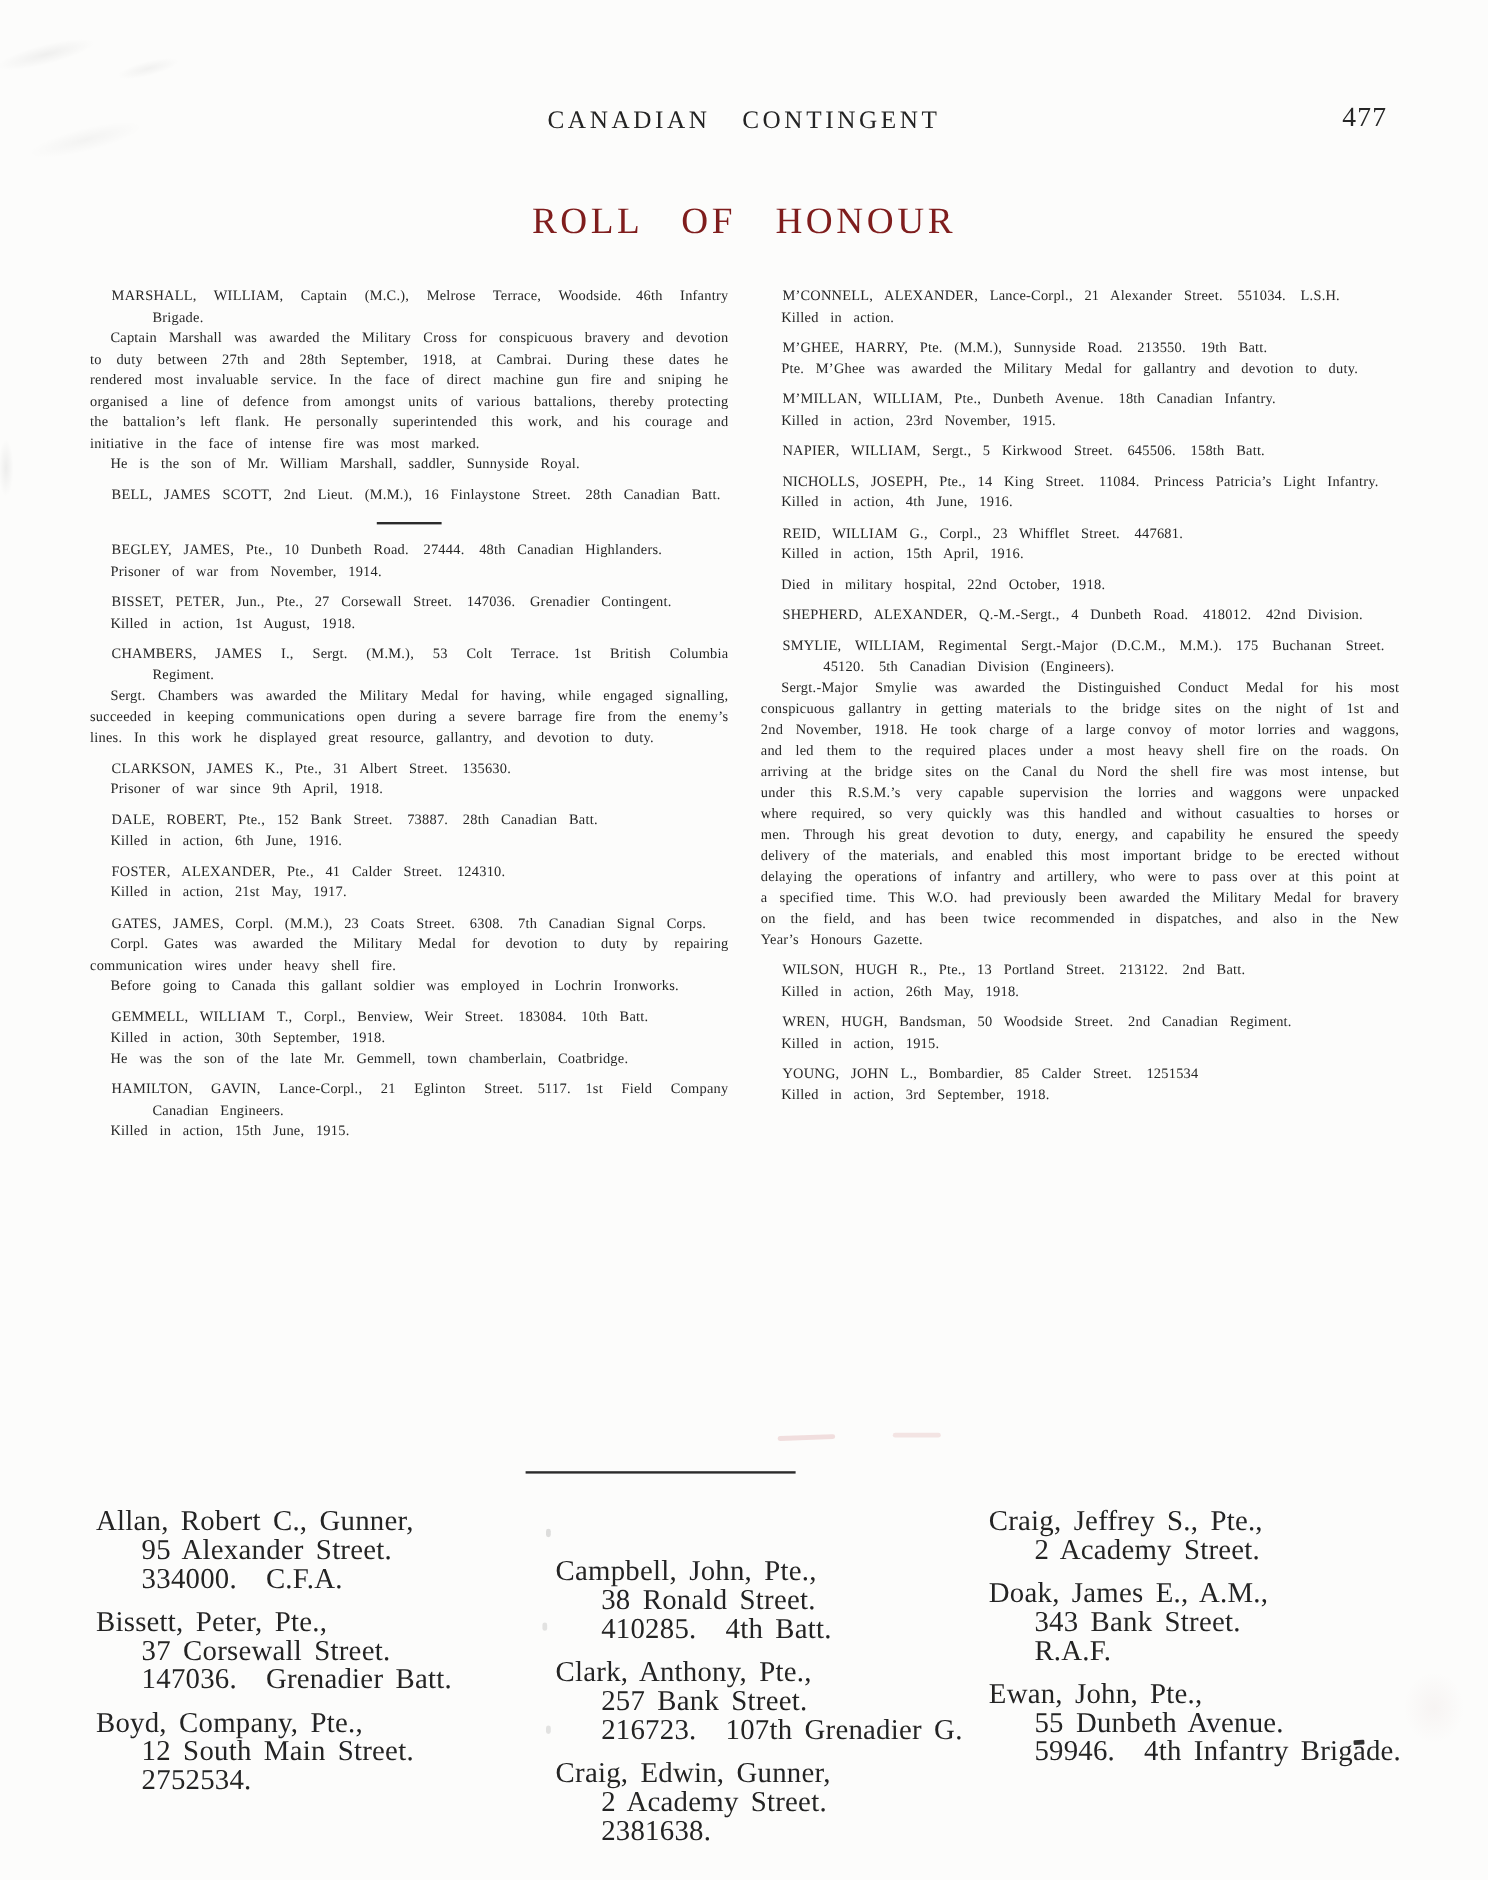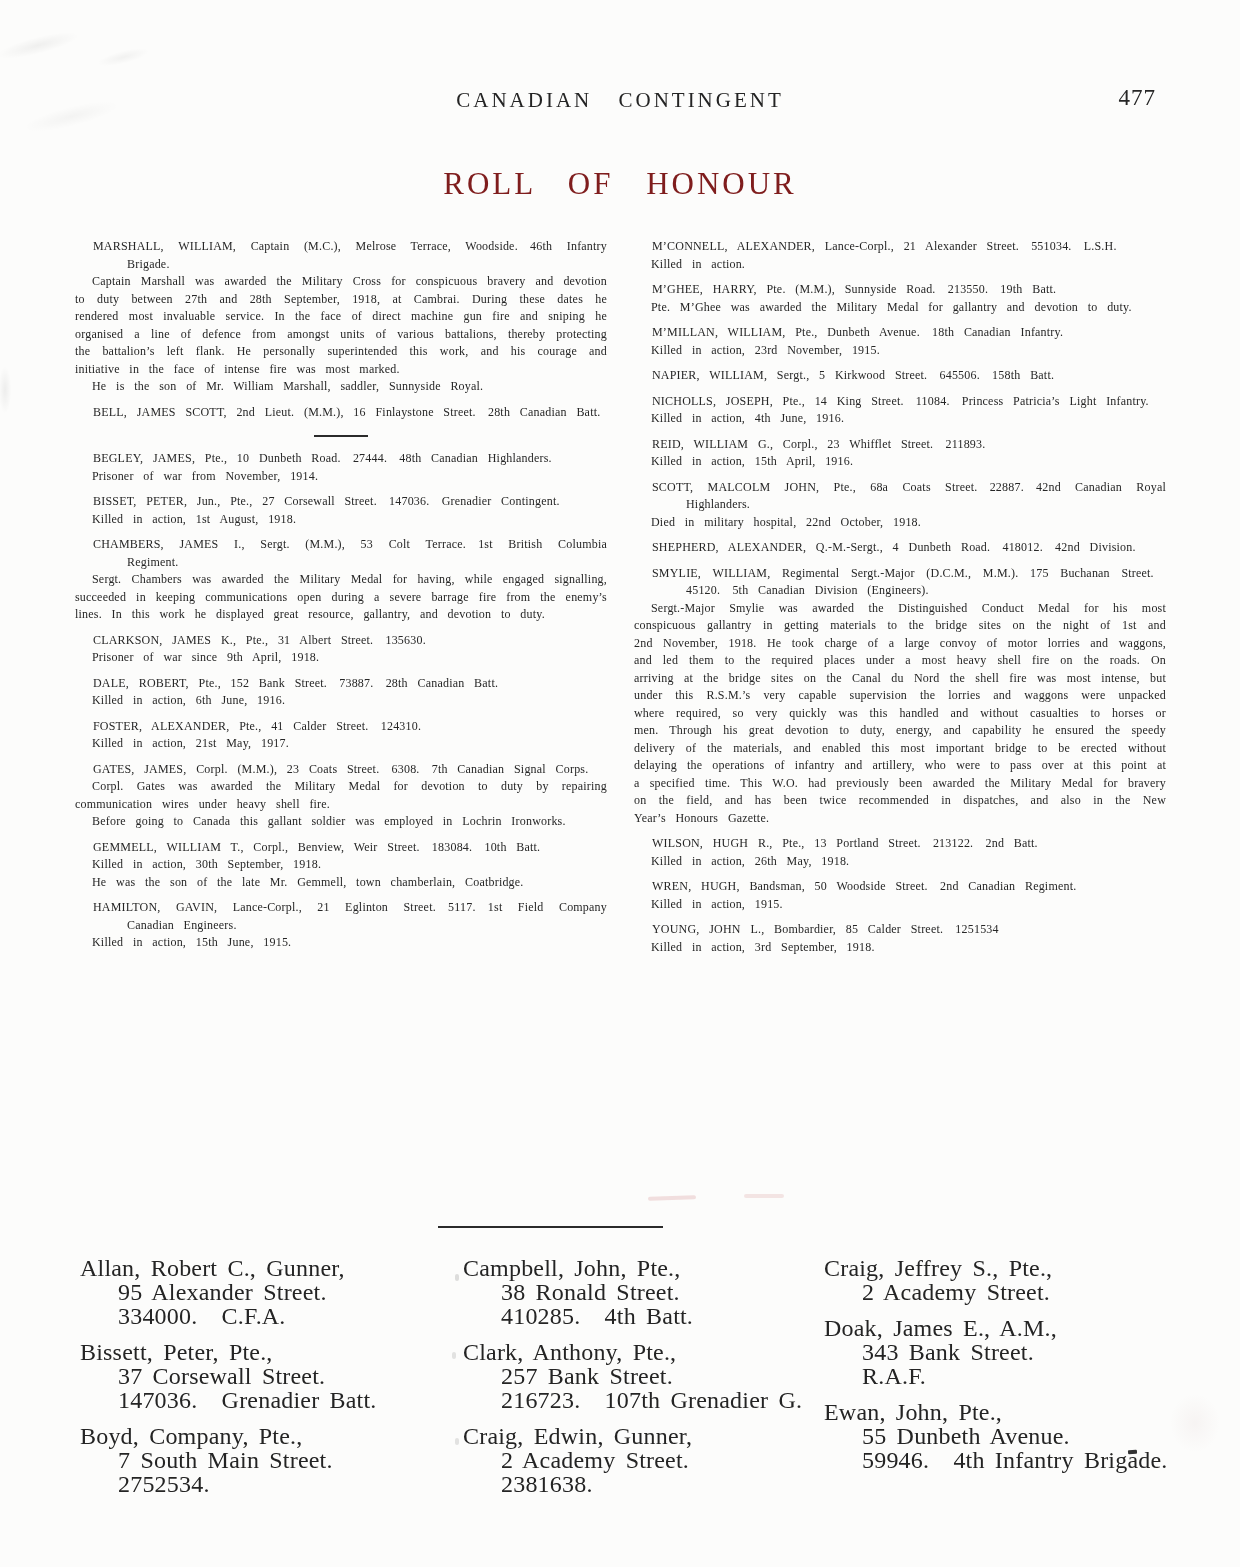--- a/index.html
+++ b/index.html
@@ -53,21 +53,21 @@
     border-top: 2px solid #2b2b2b;
   }
 
   
   .addresses {
     position: absolute; top: 1256px; left: 80px; width: 1090px;
     display: flex; font-size: 24px; line-height: 24px;
     word-spacing: 4px; letter-spacing: 0.2px; color: #242424;
   }
   .addr-col-1 { width: 383px; }
-  .addr-col-2 { width: 361px; }
+  .addr-col-2 { width: 361px; margin-top: 42px; }
   .addr-col-3 { width: 346px; }
   .addr-entry { margin-bottom: 12px; }
   .addr-line { padding-left: 38px; }
 
   
   .artifact { position: absolute; pointer-events: none; }
   .art-corner-tl {
     left: 0; top: 0; width: 230px; height: 170px;
     background:
       radial-gradient(ellipse 60px 12px at 50px 28px, rgba(0,0,0,0.05), transparent 70%),
@@ -171,25 +171,24 @@
         <p class="para">Killed in action, 23rd November, 1915.</p>
       </div>
       <div class="entry">
         <p class="head">NAPIER, WILLIAM, Sergt., 5 Kirkwood Street. 645506. 158th Batt.</p>
       </div>
       <div class="entry">
         <p class="head">NICHOLLS, JOSEPH, Pte., 14 King Street. 11084. Princess Patricia’s Light Infantry.</p>
         <p class="para">Killed in action, 4th June, 1916.</p>
       </div>
       <div class="entry">
-        <p class="head">REID, WILLIAM G., Corpl., 23 Whifflet Street. 211893.</p>
+        <p class="head">REID, WILLIAM G., Corpl., 23 Whifflet Street. 447681.</p>
         <p class="para">Killed in action, 15th April, 1916.</p>
       </div>
       <div class="entry">
-        <p class="head">SCOTT, MALCOLM JOHN, Pte., 68a Coats Street. 22887. 42nd Canadian Royal Highlanders.</p>
         <p class="para">Died in military hospital, 22nd October, 1918.</p>
       </div>
       <div class="entry">
         <p class="head">SHEPHERD, ALEXANDER, Q.-M.-Sergt., 4 Dunbeth Road. 418012. 42nd Division.</p>
       </div>
       <div class="entry">
         <p class="head">SMYLIE, WILLIAM, Regimental Sergt.-Major (D.C.M., M.M.). 175 Buchanan Street. 45120. 5th Canadian Division (Engineers).</p>
         <p class="para">Sergt.-Major Smylie was awarded the Distinguished Conduct Medal for his most conspicuous gallantry in getting materials to the bridge sites on the night of 1st and 2nd November, 1918.  He took charge of a large convoy of motor lorries and waggons, and led them to the required places under a most heavy shell fire on the roads.  On arriving at the bridge sites on the Canal du Nord the shell fire was most intense, but under this R.S.M.’s very capable supervision the lorries and waggons were unpacked where required, so very quickly was this handled and without casualties to horses or men.  Through his great devotion to duty, energy, and capability he ensured the speedy delivery of the materials, and enabled this most important bridge to be erected without delaying the operations of infantry and artillery, who were to pass over at this point at a specified time.  This W.O. had previously been awarded the Military Medal for bravery on the field, and has been twice recommended in dispatches, and also in the New Year’s Honours Gazette.</p>
       </div>
       <div class="entry">
@@ -217,21 +216,21 @@
         <p class="addr-line">95 Alexander Street.</p>
         <p class="addr-line">334000. C.F.A.</p>
       </div>
       <div class="addr-entry">
         <p class="addr-name">Bissett, Peter, Pte.,</p>
         <p class="addr-line">37 Corsewall Street.</p>
         <p class="addr-line">147036. Grenadier Batt.</p>
       </div>
       <div class="addr-entry">
         <p class="addr-name">Boyd, Company, Pte.,</p>
-        <p class="addr-line">7 South Main Street.</p>
+        <p class="addr-line">12 South Main Street.</p>
         <p class="addr-line">2752534.</p>
       </div>
     </div>
     <div class="addr-col-2">
       <div class="addr-entry">
         <p class="addr-name">Campbell, John, Pte.,</p>
         <p class="addr-line">38 Ronald Street.</p>
         <p class="addr-line">410285. 4th Batt.</p>
       </div>
       <div class="addr-entry">

